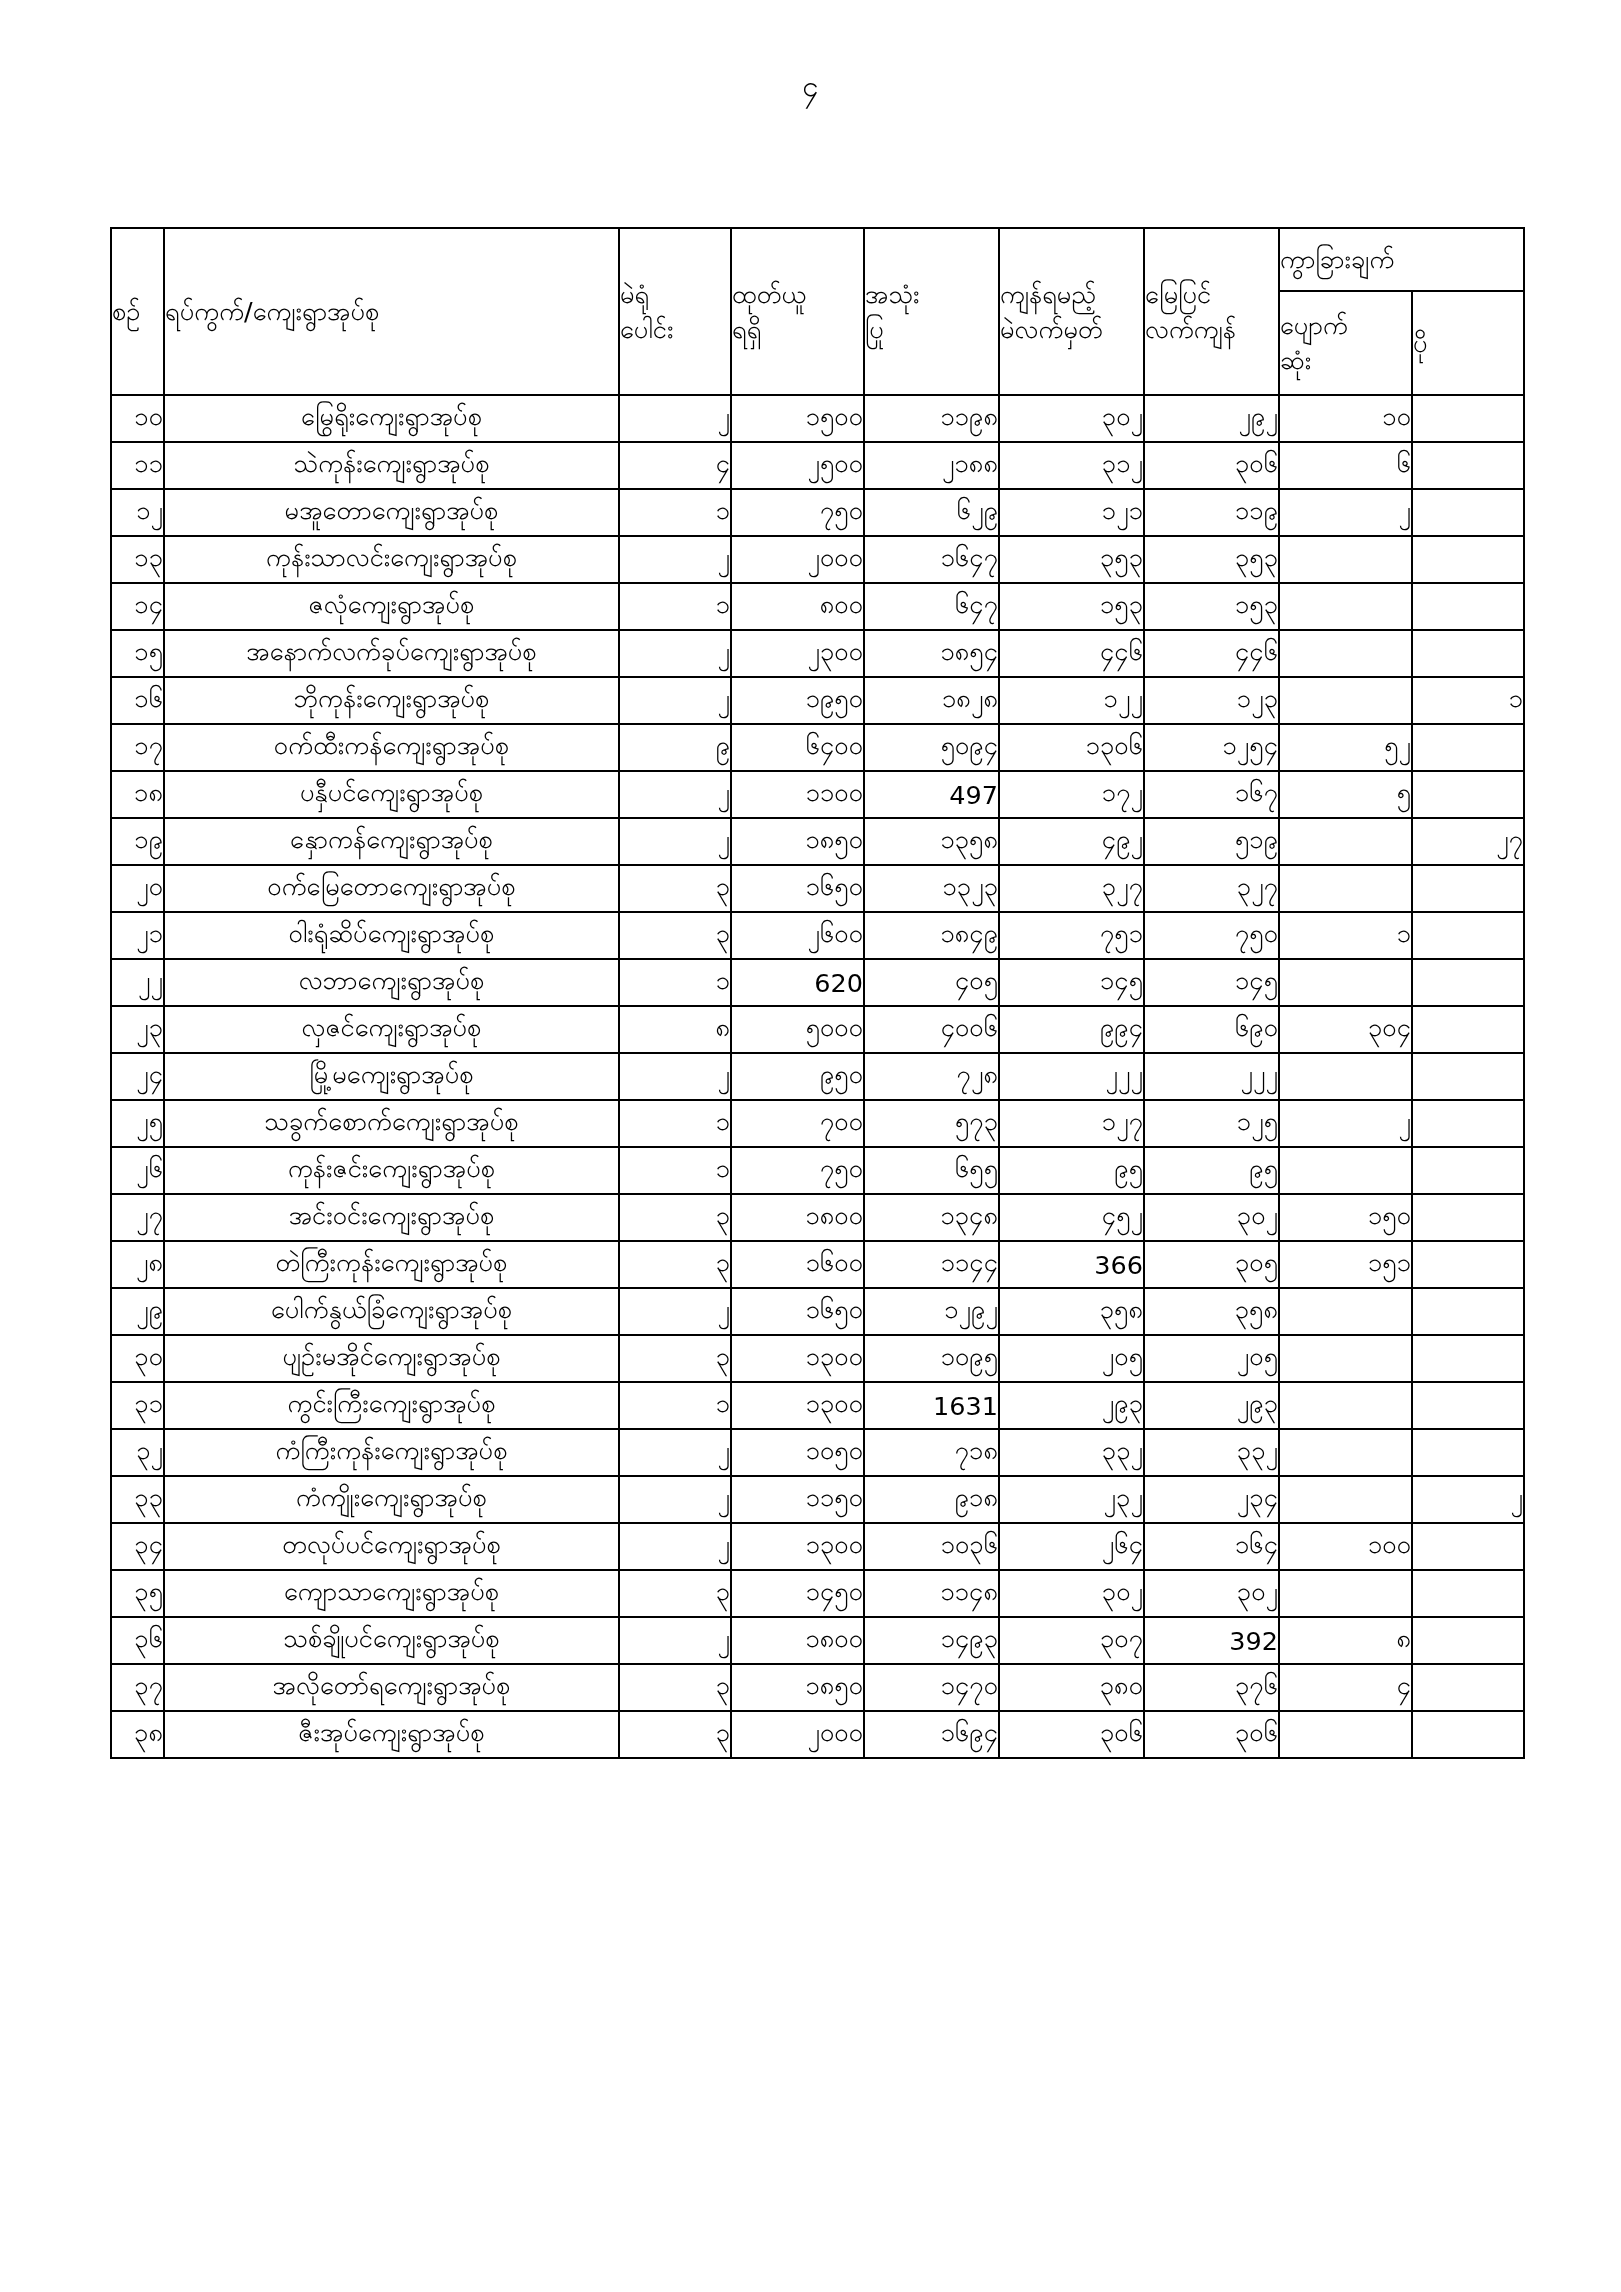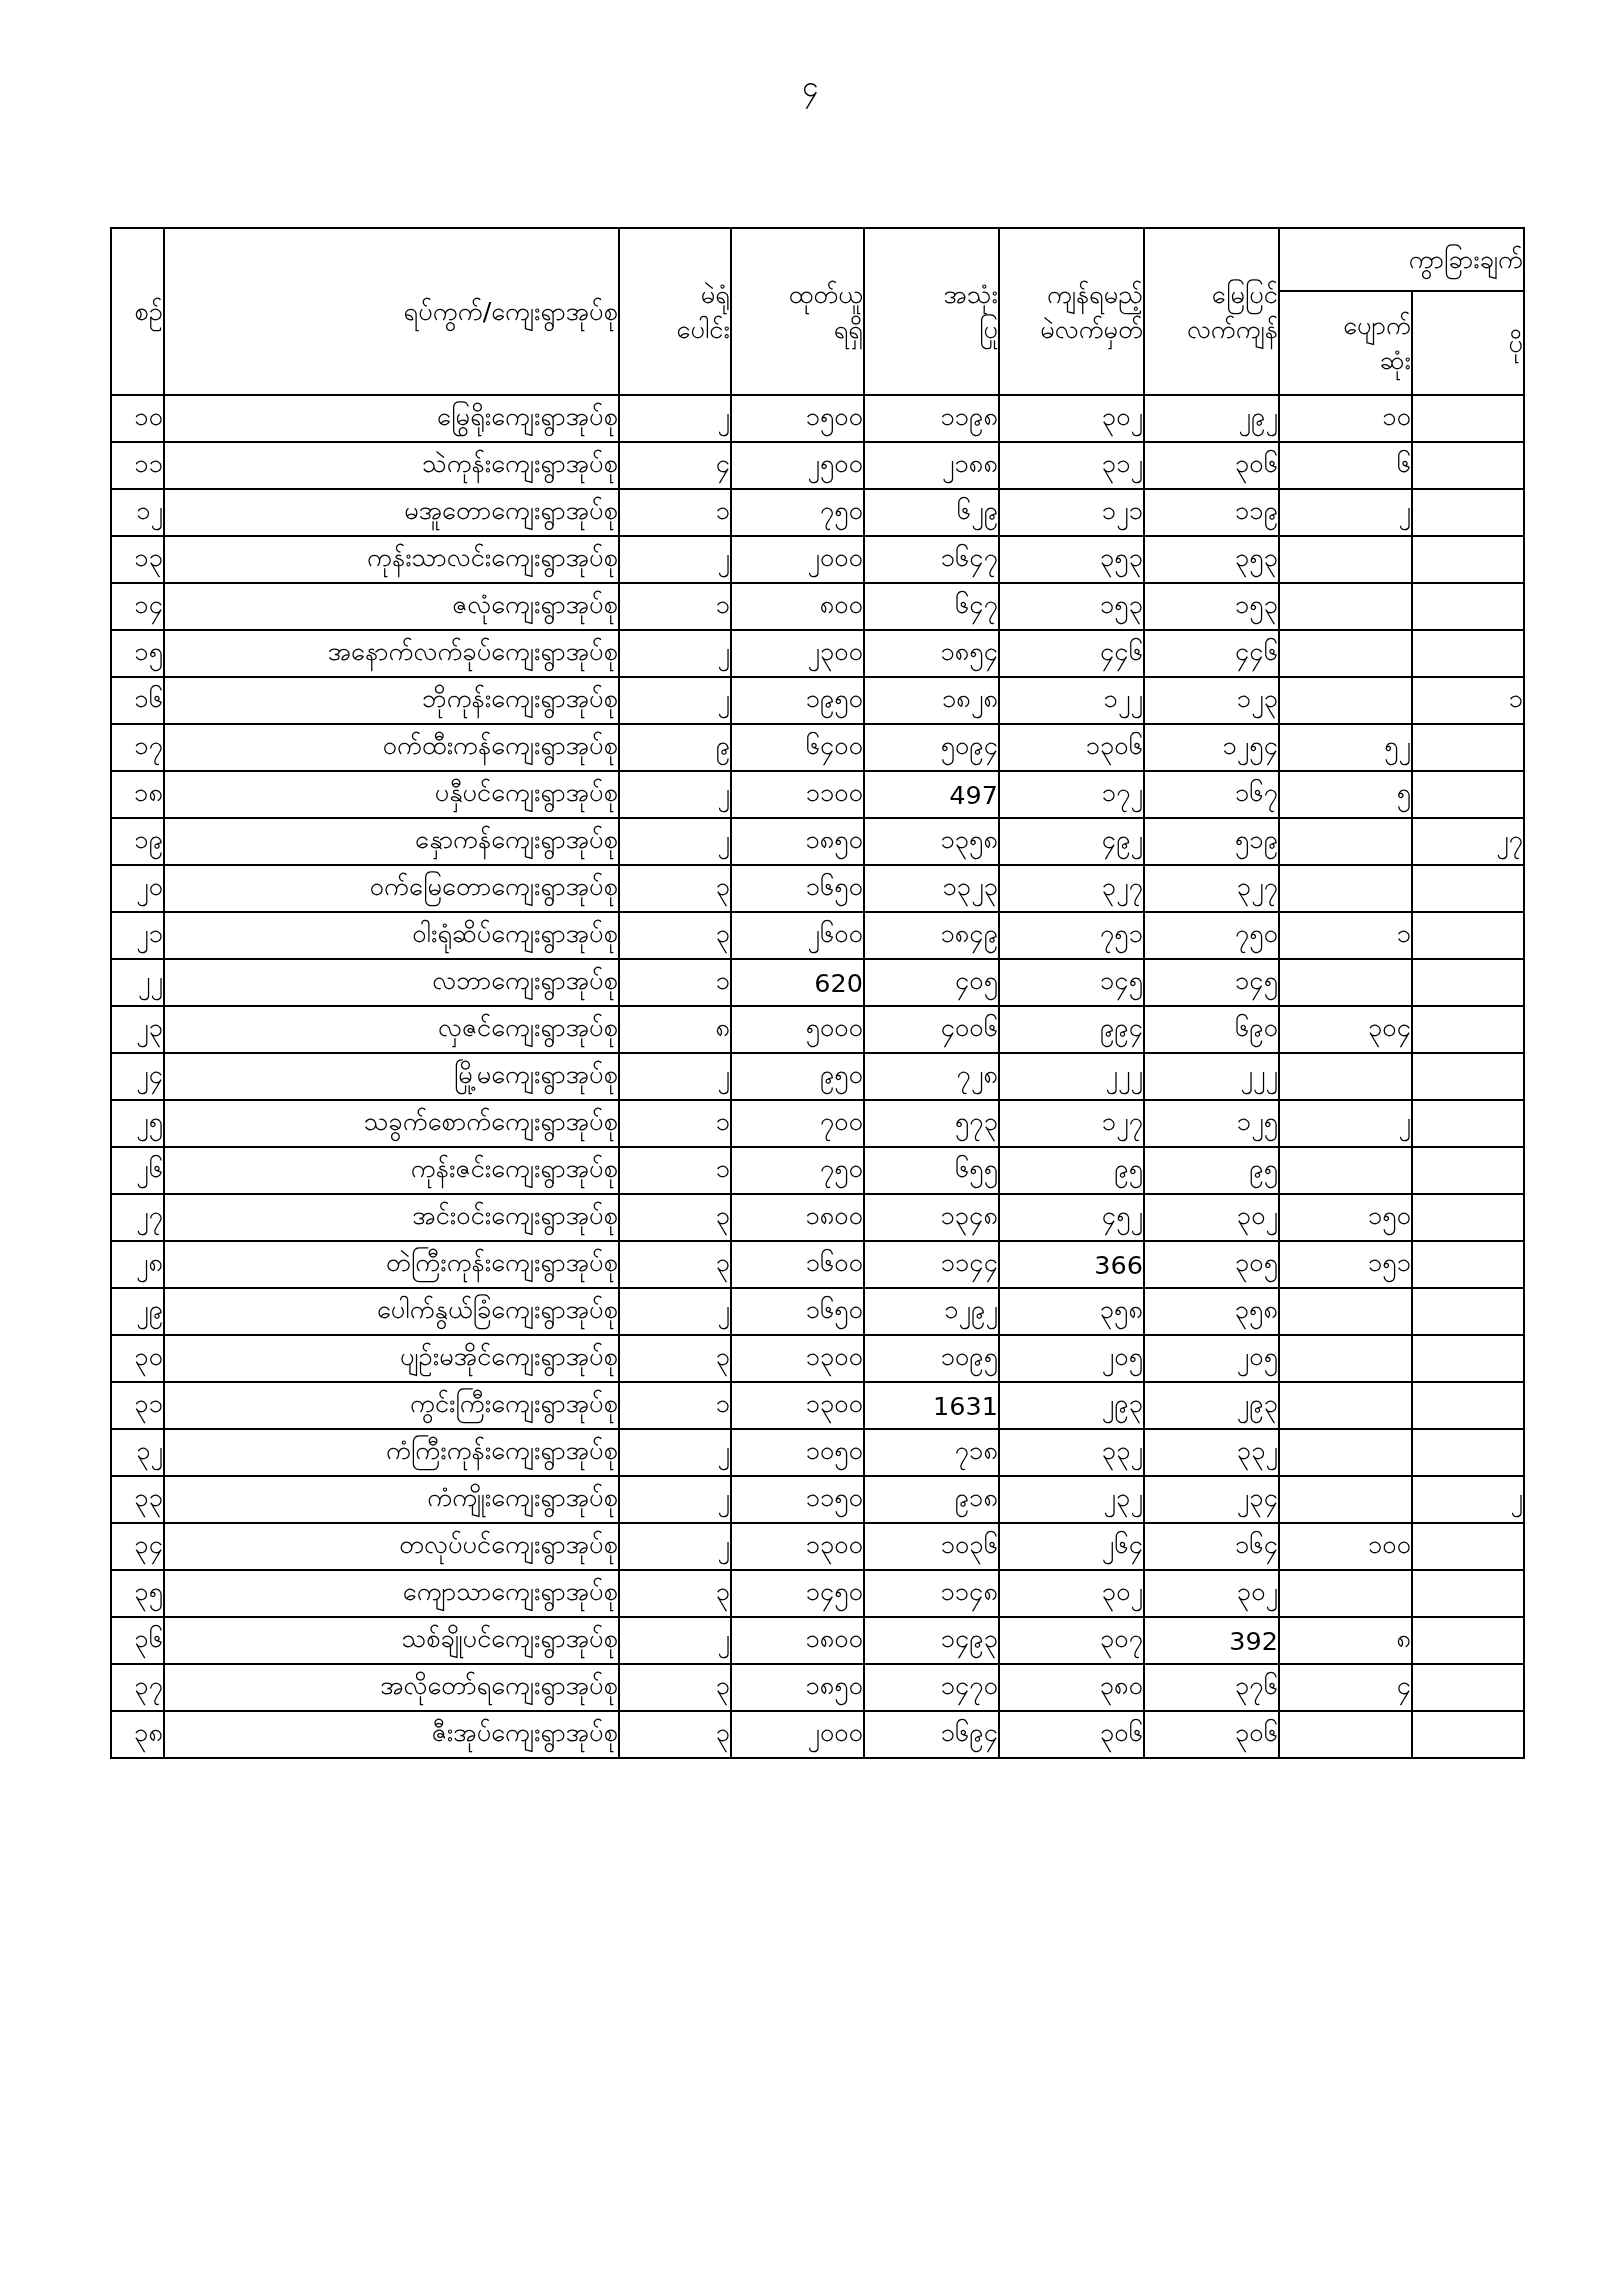--- a/index.html
+++ b/index.html
@@ -28,29 +28,29 @@
   }
   table.ballot-table th,
   table.ballot-table td{
     border:2.9px solid #000;
     padding:0;
     vertical-align:middle;
     overflow:hidden;
   }
   thead th{
     font-weight:normal;
-    text-align:right;
+    text-align:left;
     white-space:pre-line;
     line-height:35px;
   }
   tr.hdr-top{height:63px;}
   tr.hdr-sub{height:104px;}
   tbody tr{height:47px;}
   td.c-serial{text-align:right;padding-right:7.8px;}
-  td.c-name{text-align:right;padding-left:11.8px;}
+  td.c-name{text-align:center;padding-left:11.8px;}
   td.c-num{text-align:right;padding-right:27.4px;}
   td.c-stations{text-align:right;padding-right:33px;}
   td.c-lost{text-align:right;padding-right:41px;}
   td.c-surplus{text-align:right;padding-right:11.8px;}
 </style>
 </head>
 <body>
 
 <div class="page">
 

